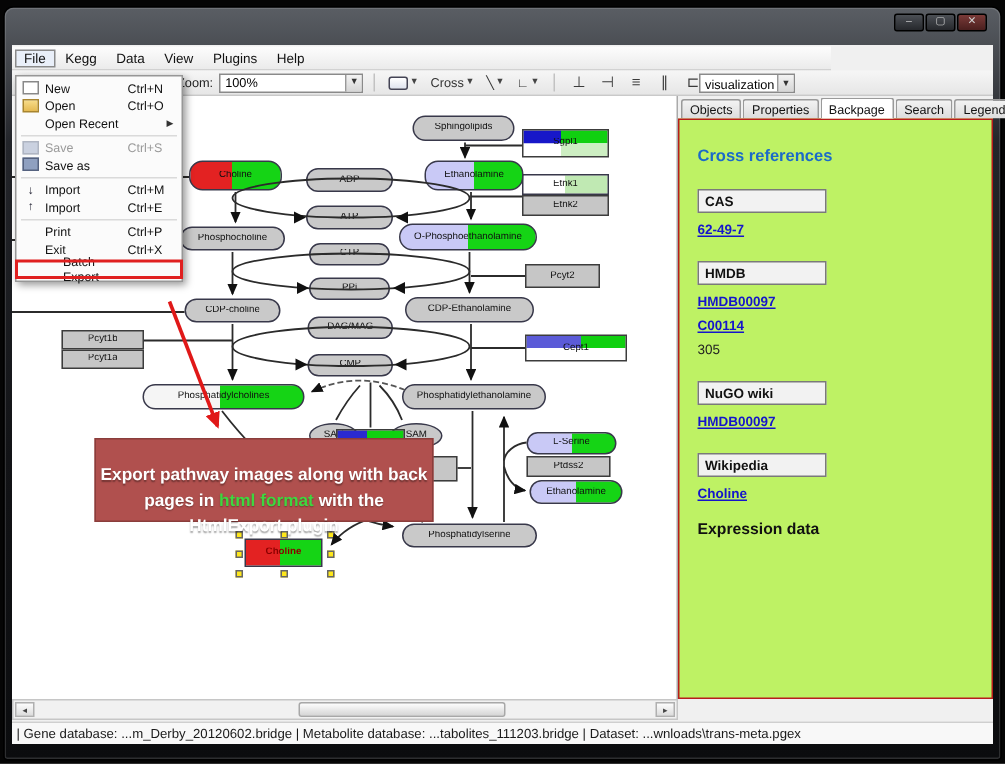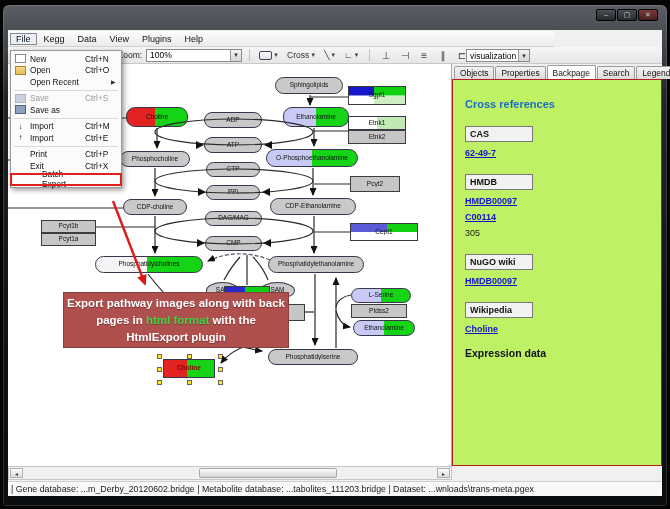--- a/index.html
+++ b/index.html
@@ -55,21 +55,21 @@
     linear-gradient(90deg,#1717c9 0 45%,#10d010 45% 100%) top/100% 50% no-repeat,
     linear-gradient(90deg,#ffffff 0 45%,#cdeec2 45% 100%) bottom/100% 50% no-repeat;border-color:#3c3c3c;}
   .fill-cept1{background:
     linear-gradient(90deg,#5b5bd8 0 55%,#10d010 55% 100%) top/100% 50% no-repeat,
     linear-gradient(#ffffff,#ffffff) bottom/100% 50% no-repeat;border-color:#3c3c3c;}
   .fill-pemt{background:linear-gradient(90deg,#2a2ad0 0 45%,#10d010 45% 100%);border-color:#3c3c3c;}
   .handle{position:absolute;width:5px;height:5px;background:#ffe81a;border:1px solid #666;z-index:6;}
   
   .annotation{position:absolute;left:63px;top:292px;width:226px;height:56px;z-index:7;
     background:#b0504e;border:1px solid #8a3d3b;color:#fff;font-weight:bold;font-size:11.5px;
-    text-align:center;line-height:17px;padding-top:2px;text-shadow:0 1px 1px rgba(0,0,0,.35);}
+    text-align:center;line-height:17px;padding-top:16px;text-shadow:0 1px 1px rgba(0,0,0,.35);}
   .annotation .hl{color:#3fd63f;}
   
   .file-menu{position:absolute;left:10px;top:50px;width:112px;background:#fbfbfb;border:1px solid #979797;
     box-shadow:2px 2px 5px rgba(0,0,0,.4);z-index:9;font-size:8.3px;padding:2px 0;}
   .menu-item{display:flex;align-items:center;height:11.5px;padding:0 4px;color:#111;}
   .menu-item.disabled{color:#9a9a9a;}
   .menu-item.highlight{outline:2px solid #e02020;outline-offset:-1px;margin-top:2px;padding-left:16px;}
   .menu-icon{width:11px;height:9px;margin-right:4px;flex:none;font-size:8px;line-height:9px;text-align:center;color:#223;}
   .mi-new{background:#fff;border:1px solid #888;}
   .mi-open{background:linear-gradient(#f7dc8a,#e5ba52);border:1px solid #a8852f;}
@@ -81,21 +81,21 @@
   .menu-sep{height:1px;background:#dadada;margin:2px 3px;}
   
   .panel{position:absolute;left:452px;top:64px;width:210px;height:402px;background:#f0f0f0;z-index:5;}
   .tabs{display:flex;height:15px;font-size:8.4px;padding-left:2px;align-items:flex-end;}
   .tab{padding:1px 5px 1px;border:1px solid #9a9a9a;border-bottom:none;border-radius:2px 2px 0 0;
     background:linear-gradient(#f3f3f3,#dcdcdc);margin-right:1px;color:#111;}
   .tab.active{background:#fff;padding-top:2px;position:relative;z-index:2;}
   .panel-content{position:absolute;left:0;top:15px;right:0;bottom:0;background:#bef264;border:1px solid #b91c1c;
     padding:4px 0 0 12px;overflow:hidden;}
   .crossref-heading{color:#1b6ac9;font-weight:bold;font-size:11px;margin-top:14px;}
-  .section-header{width:68px;border:1px solid #7a7a7a;background:#f2f2f2;font-weight:bold;font-size:9px;
+  .section-header{width:86px;border:1px solid #7a7a7a;background:#f2f2f2;font-weight:bold;font-size:9px;
     padding:2px 0 2px 4px;margin-top:16px;color:#111;}
   .section-value{font-size:9px;margin-top:6px;color:#222;}
   .section-value.is-link{color:#1414cc;text-decoration:underline;font-weight:bold;}
   .expression-heading{font-weight:bold;font-size:10.5px;margin-top:13px;color:#111;}
   
   .hscroll{position:absolute;left:8px;top:466px;width:444px;height:14px;background:#f1f1f1;
     border:1px solid #c6c6c6;z-index:3;}
   .hs-btn{position:absolute;top:1px;width:13px;height:10px;background:linear-gradient(#fdfdfd,#dcdcdc);
     border:1px solid #b0b0b0;font-size:6px;text-align:center;line-height:10px;color:#444;}
   .hs-left{left:1px;} .hs-right{right:1px;}

